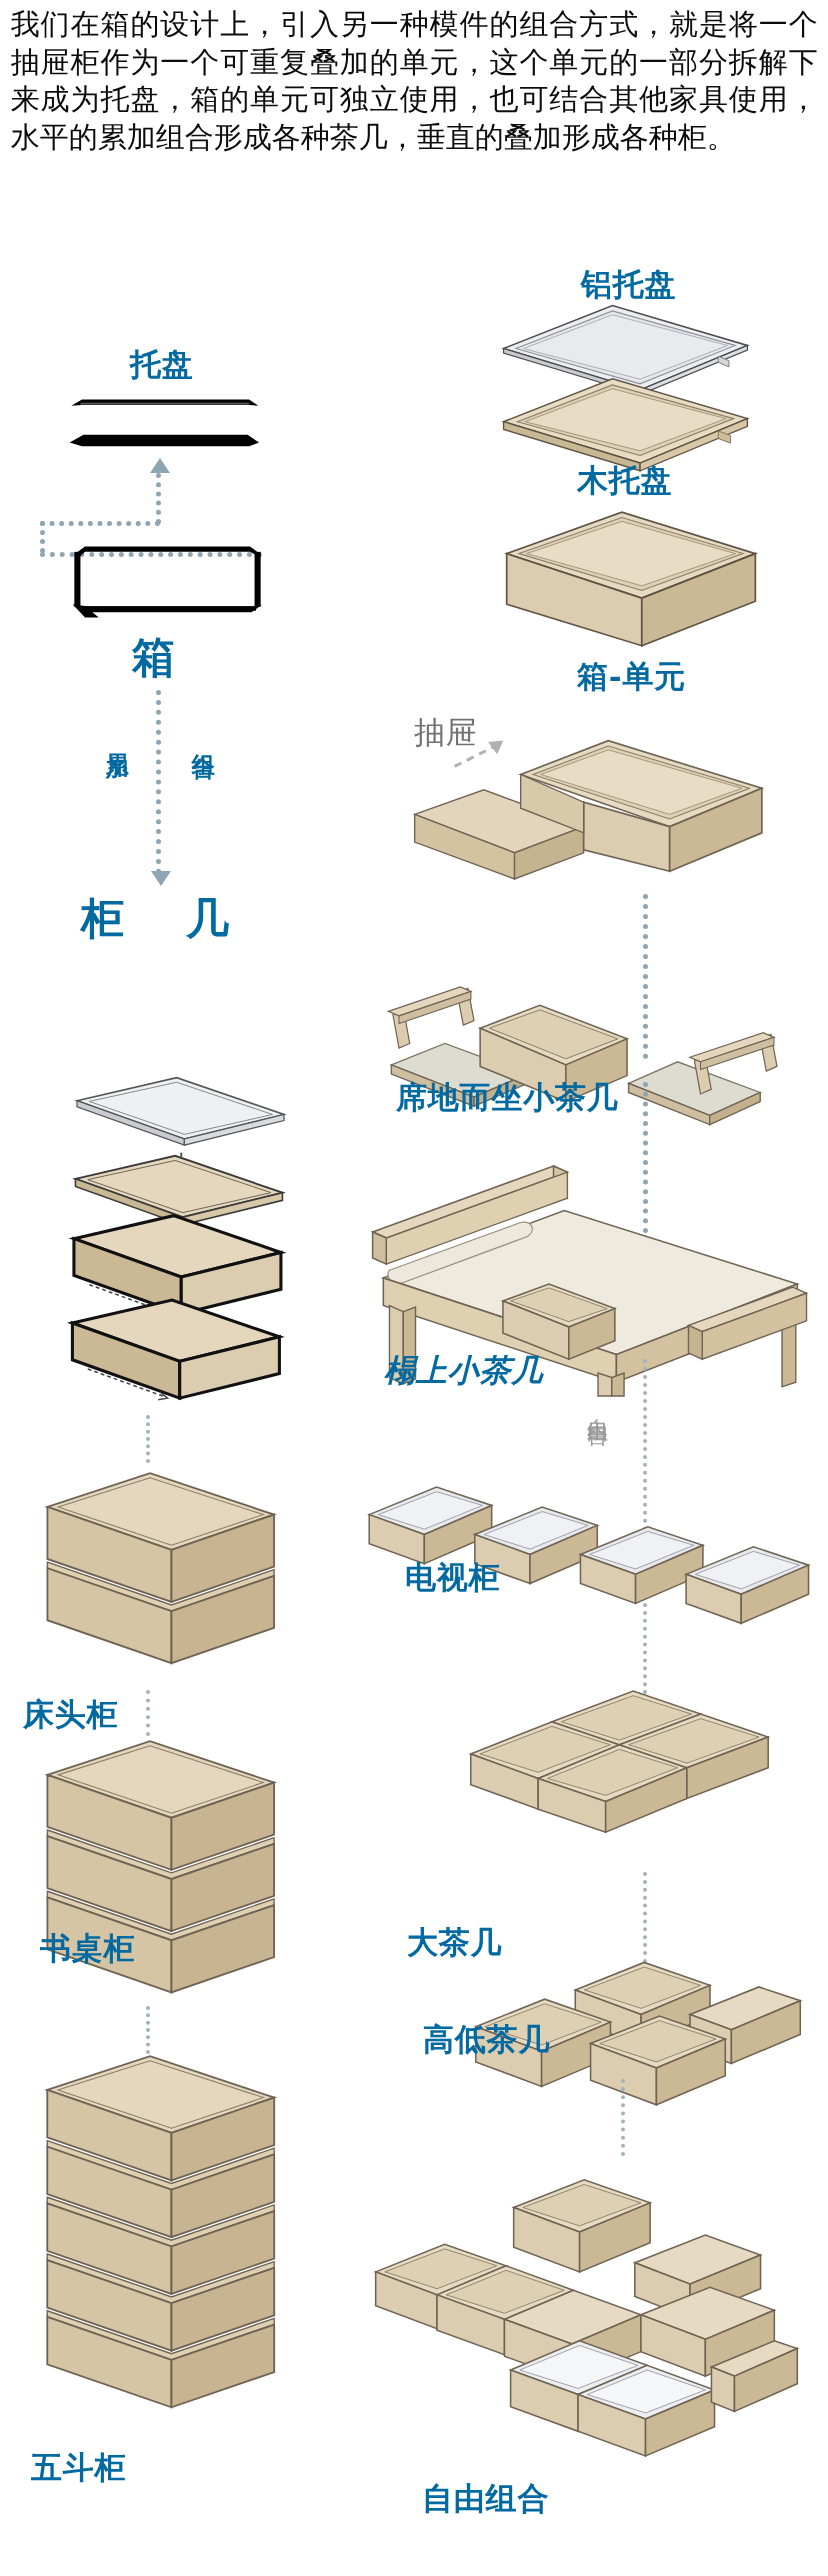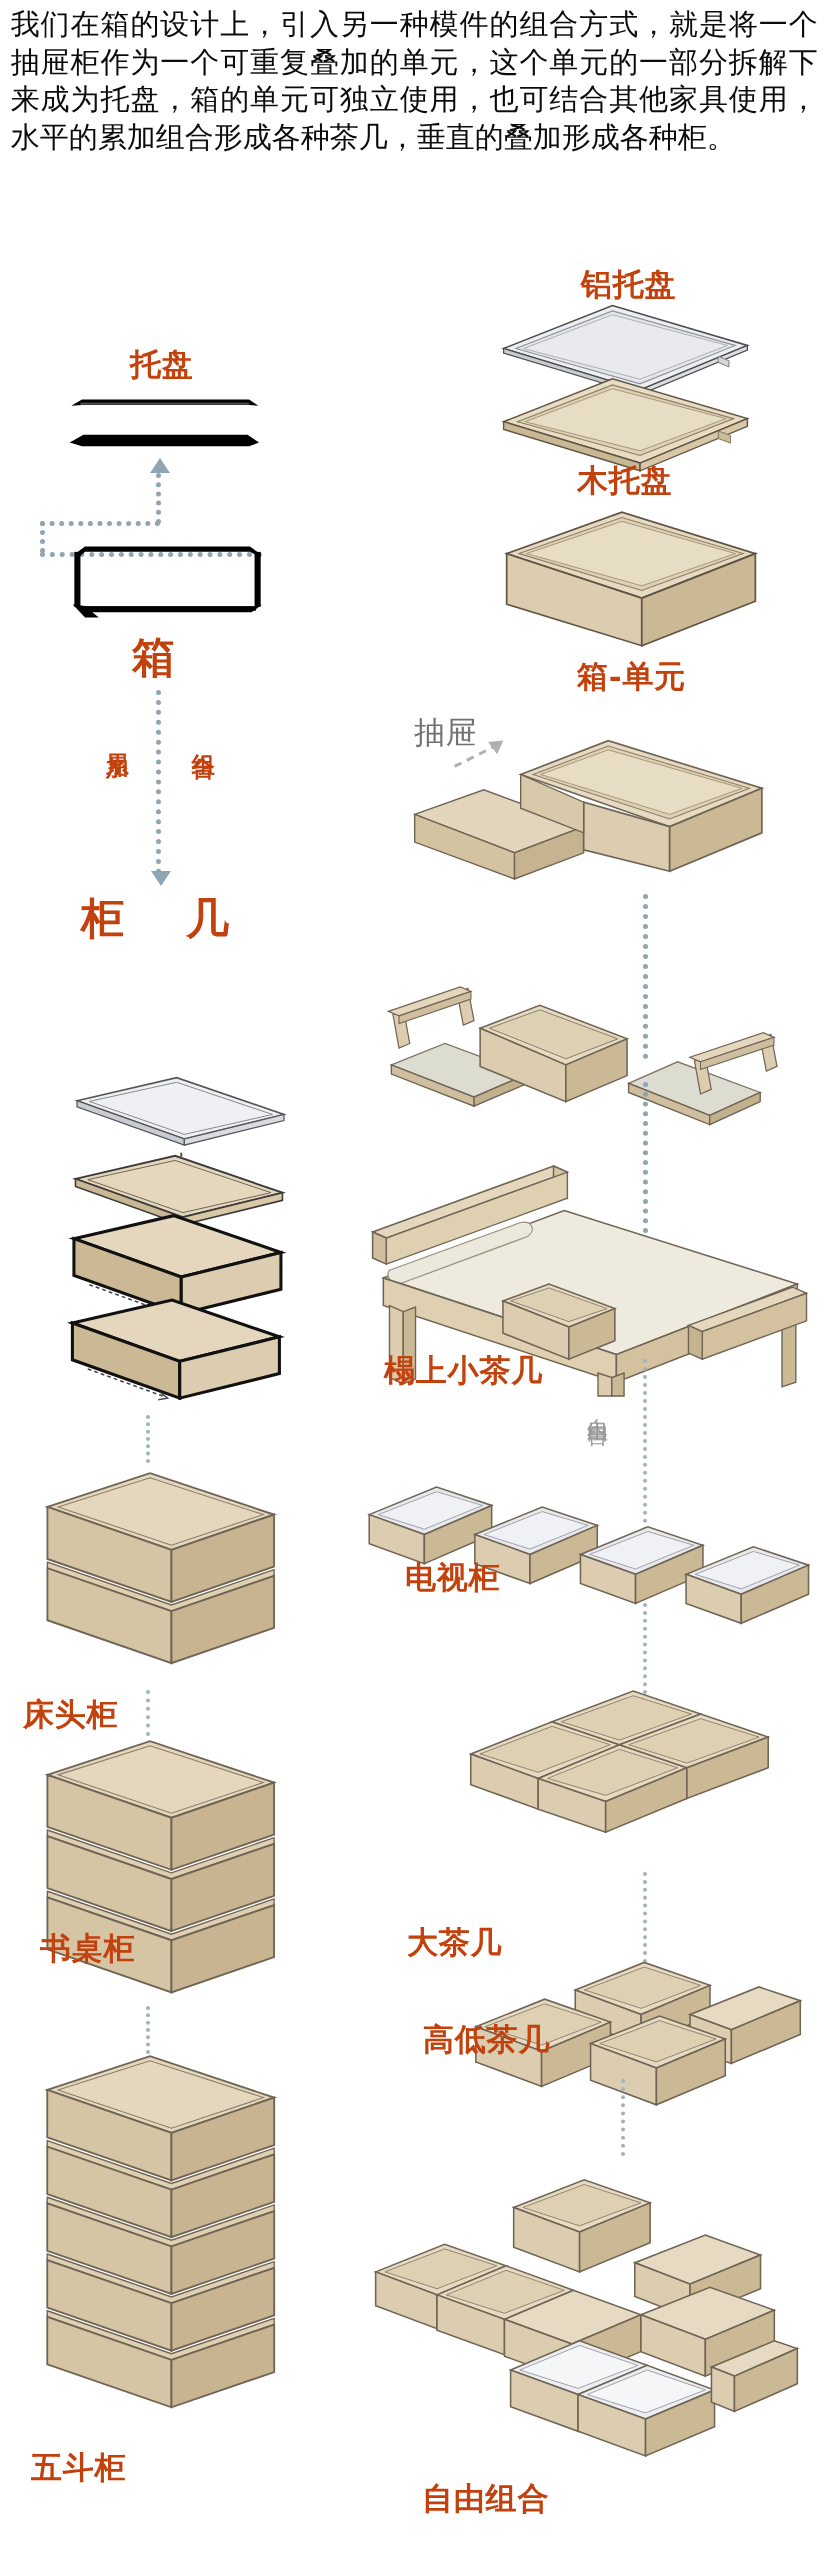--- a/index.html
+++ b/index.html
@@ -18,21 +18,21 @@
     position:absolute;left:10.7px;top:6.1px;width:807px;
     font-size:29px;line-height:1.30;letter-spacing:0px;
     text-align:justify;text-justify:inter-ideograph;
     font-weight:400;color:#0b0b0b;
   }
 
   
   .lbl{
     position:absolute;
     font-weight:700;
-    color:#c2410c;
+    color:#0369a1;
     white-space:nowrap;
     letter-spacing:0.8px;
   }
   .lbl.big{font-size:31px;}
   .lbl.huge{font-size:43px;font-weight:700;}
   .lbl.vert{
     writing-mode:vertical-rl;text-orientation:upright;
     font-size:23px;line-height:1.12;letter-spacing:2.3px;font-weight:700;
   }
   .lbl.vert.gray{color:#9a9a9a;font-weight:400;font-size:21px;}
@@ -319,20 +319,21 @@
         <path d="M370,182 L434,154 L542,194 L476,224 Z" fill="#dcdcd0" stroke="#7d7666" stroke-width="1.8"></path>
         <path d="M370,182 L370,194 L476,236 L476,224 Z" fill="#cfbfa0" stroke="#6f6454" stroke-width="1.8"></path>
         <path d="M476,224 L476,236 L542,206 L542,194 Z" fill="#c3b08d" stroke="#6f6454" stroke-width="1.8"></path>
         <path d="M456,152 L470,146 L478,190 L464,196 Z" fill="#ddcdb0" stroke="#6f6454" stroke-width="1.6"></path>
         <path d="M542,124 L556,118 L564,160 L550,166 Z" fill="#ddcdb0" stroke="#6f6454" stroke-width="1.6"></path>
         <path d="M450,148 L546,116 L560,122 L464,154 Z" fill="#e4d7be" stroke="#6f6454" stroke-width="1.6"></path>
         <path d="M464,154 L464,164 L560,132 L560,122 Z" fill="#cfbfa0" stroke="#6f6454" stroke-width="1.4"></path>
       </g>
     </svg>
   </div>
+  <div class="lbl big" style="left:396px;top:1077px;">席地而坐小茶几</div>
 
   <div class="dash-v" style="left:643px;top:1082px;height:161px;"></div>
 
   <div class="obj" style="left:345px;top:1143px;">
     <svg width="483" height="253" viewBox="0 0 630 330">
 
       <path d="M50,176 L286,88 L590,184 L354,276 Z" fill="#efeade" stroke="#6f6454" stroke-width="2"></path>
 
       <path d="M36,116 L272,30 L290,38 L54,124 Z" fill="#e4d7be" stroke="#6f6454" stroke-width="2"></path>
       <path d="M36,116 L36,150 L54,158 L54,124 Z" fill="#cfbfa0" stroke="#6f6454" stroke-width="2"></path>
@@ -356,21 +357,21 @@
       <path d="M206,206 L266,184 L352,216 L292,240 Z" fill="#e6dac2" stroke="#6f6454" stroke-width="2"></path>
       <path d="M216,206 L266,189 L342,216 L292,233 Z" fill="#ded0b2" stroke="#8a7d68" stroke-width="1.2"></path>
       <path d="M206,206 L206,248 L292,282 L292,240 Z" fill="#ddcdb0" stroke="#6f6454" stroke-width="2"></path>
       <path d="M292,240 L292,282 L352,258 L352,216 Z" fill="#cbb894" stroke="#6f6454" stroke-width="2"></path>
 
       <path d="M448,238 L584,188 L602,196 L466,246 Z" fill="#e4d7be" stroke="#6f6454" stroke-width="1.8"></path>
       <path d="M466,246 L466,282 L602,232 L602,196 Z" fill="#d3c1a0" stroke="#6f6454" stroke-width="1.8"></path>
       <path d="M448,238 L448,274 L466,282 L466,246 Z" fill="#c6b38f" stroke="#6f6454" stroke-width="1.8"></path>
     </svg>
   </div>
-  <div class="lbl big" style="left:384px;top:1350px;">榻上小茶几</div>
+  <div class="lbl big" style="left:384px;top:1350px;font-style:italic;">榻上小茶几</div>
 
   <div class="dash-v thin" style="left:643px;top:1359px;height:204px;"></div>
   <div class="lbl vert gray" style="left:585px;top:1401px;">自由组合</div>
 
   <div class="obj" style="left:361px;top:1458px;">
     <svg width="468" height="199" viewBox="0 0 610 260">
       <g>
         <path d="M10,74 L98,38 L170,62 L82,100 Z" fill="#e8e9ed" stroke="#6f6454" stroke-width="2"></path>
         <path d="M22,74 L98,44 L158,62 L82,93 Z" fill="#f0f1f4" stroke="#9a9aa2" stroke-width="1.2"></path>
         <path d="M10,74 L10,112 L82,138 L82,100 Z" fill="#ddcdb0" stroke="#6f6454" stroke-width="2"></path>

